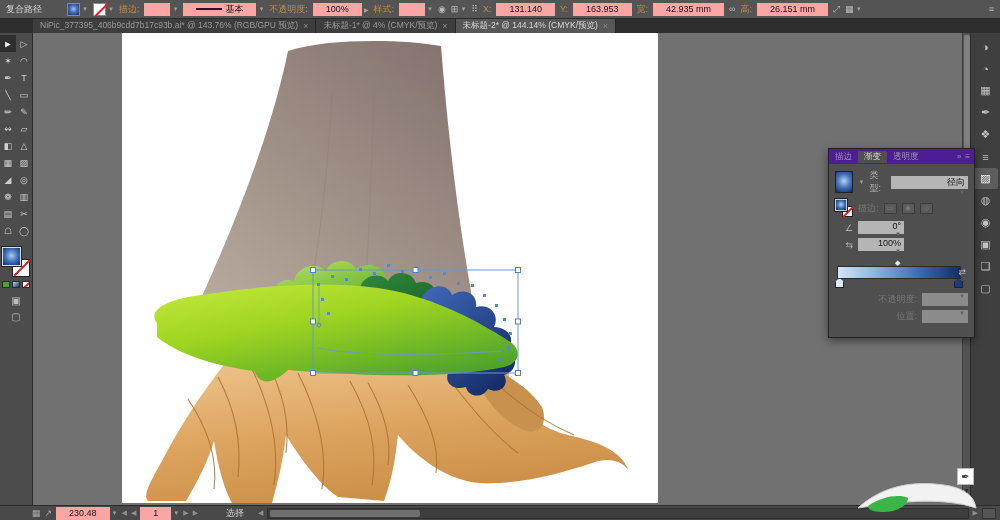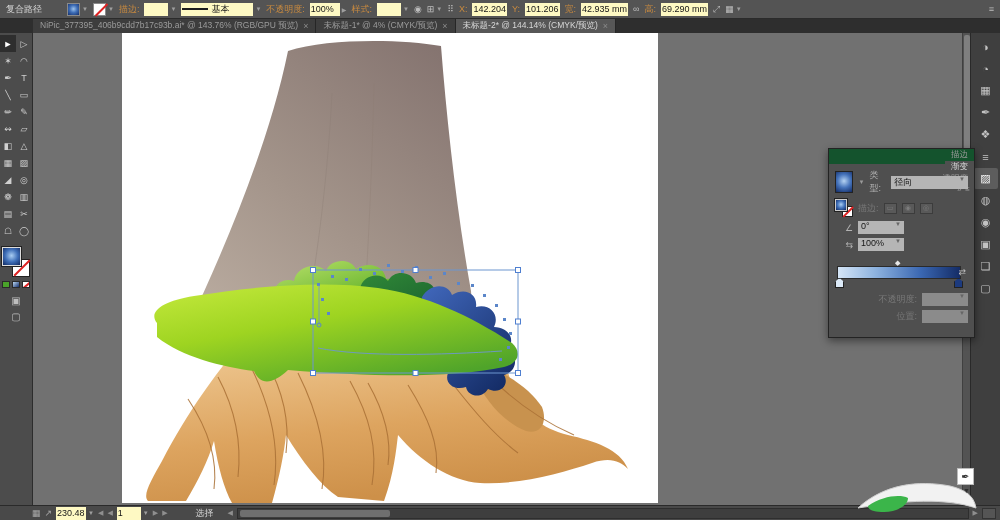--- a/index.html
+++ b/index.html
@@ -3,21 +3,21 @@
 <meta charset="utf-8">
 <style>
   * { box-sizing: border-box; margin: 0; padding: 0; }
   html,body { width:1000px; height:520px; overflow:hidden; }
   body { font-family:"Liberation Sans", sans-serif; background:#3a3a3a; position:relative; font-size:9px; color:#c9c9c9; }
 
   
   .control-bar{position:absolute;top:0;left:0;width:1000px;height:19px;background:#545454;border-bottom:1px solid #2b2b2b;display:flex;align-items:center;gap:5px;padding:0 6px;white-space:nowrap;}
   .ctx-label{color:#d4d4d4;margin-right:20px;}
   .lnk{color:#c98a3f;}
-  .fld{background:#fef9c3;color:#161616;height:13px;display:inline-flex;align-items:center;padding:0 1px;min-width:30px;}
+  .fld{background:#fca5a5;color:#161616;height:13px;display:inline-flex;align-items:center;padding:0 13px;min-width:30px;}
   .fld.small{min-width:24px;}
   .dd{display:inline-flex;align-items:center;gap:2px;}
   .dd .arr{color:#9f9f9f;font-size:6px;}
   .sw{width:13px;height:13px;border:1px solid #8a8a8a;display:inline-block;position:relative;}
   .sw.fill{background:radial-gradient(circle at 50% 45%, #9fc4ec 0%, #3f6fb8 45%, #15306c 100%);}
   .sw.stroke{background:#fff;}
   .sw.stroke::after{content:"";position:absolute;left:-1px;top:5px;width:17px;height:2px;background:#d22;transform:rotate(-45deg);}
   .mini-ico{color:#bdbdbd;font-size:9px;}
   .profile-line{display:inline-block;width:26px;height:2px;background:#1d1d1d;margin-right:3px;}
   .spacer{flex:1;}
@@ -54,30 +54,30 @@
   .vscroll{position:absolute;right:0;top:0;width:8px;height:472px;background:#535353;border-left:1px solid #404040;}
   .vscroll .thumb{position:absolute;left:1px;top:2px;width:6px;height:118px;background:#7f7f7f;border-radius:2px;}
 
   
   .dock{position:absolute;right:0;top:0;width:30px;height:472px;background:#3f3f3f;border-left:1px solid #292929;display:flex;flex-direction:column;align-items:center;padding-top:3px;gap:1px;}
   .dock .dicon{width:24px;height:21px;display:flex;align-items:center;justify-content:center;color:#c3c3c3;font-size:11px;border-radius:2px;}
   .dock .dicon.active{background:#5d5d5d;color:#fff;}
 
   
   .panel{position:absolute;left:828px;top:115px;width:147px;background:#4f4f4f;border:1px solid #232323;box-shadow:0 3px 8px rgba(0,0,0,.45);z-index:8;}
-  .panel-tabs{height:15px;background:#14532d;display:flex;align-items:flex-end;font-size:8.5px;flex-direction:column;}
+  .panel-tabs{height:15px;background:#4c1d95;display:flex;align-items:center;font-size:8.5px;}
   .ptab{padding:0 6px;display:flex;align-items:center;color:#9a9a9a;}
   .ptab.active{background:#4f4f4f;color:#d9d9d9;}
   .ptabs-right{margin-left:auto;display:flex;align-items:center;gap:4px;padding-right:4px;color:#9a9a9a;font-size:8px;}
   .panel-body{padding:5px 6px 6px;position:relative;}
   .prow{display:flex;align-items:center;gap:5px;margin-bottom:4px;}
   .gthumb{width:22px;height:22px;border:1px solid #222;background:radial-gradient(circle at 50% 45%, #b4d2f2 0%, #4472ba 50%, #122a62 100%);}
   .plabel{color:#b3b3b3;}
   .plabel.dim{color:#787878;}
-  .pfld{background:#b5b5b5;color:#161616;height:13px;display:flex;align-items:flex-start;padding:0 3px;position:relative;}
+  .pfld{background:#b5b5b5;color:#161616;height:13px;display:flex;align-items:flex-end;padding:0 3px;position:relative;flex-direction:column;}
   .pfld .arr{margin-left:auto;color:#666;font-size:6px;}
   .pfld.dim{background:#8b8b8b;color:#8b8b8b;}
   .pfld.type{width:92px;}
   .pfld.num{width:46px;}
   .stroke-btn{width:13px;height:11px;border:1px solid #3c3c3c;background:#595959;color:#7d7d7d;font-size:7px;display:flex;align-items:center;justify-content:center;}
   .proxy{position:relative;width:18px;height:18px;}
   .proxy .pstk{position:absolute;right:0;bottom:0;width:11px;height:11px;background:#fff;border:1px solid #222;}
   .proxy .pstk::after{content:"";position:absolute;left:-2px;top:4px;width:14px;height:1.5px;background:#d22;transform:rotate(-45deg);}
   .proxy .pfil{position:absolute;left:0;top:0;width:12px;height:12px;border:1px solid #ccc;outline:1px solid #222;background:radial-gradient(circle at 50% 45%, #a9cdf2 0%, #3f6fb8 50%, #122a62 100%);}
   .gbar-wrap{position:relative;margin:8px 2px 10px 2px;height:24px;}
@@ -135,28 +135,28 @@
       <span class="fld small"></span>
       <span class="arr">▼</span>
     </span>
   <span class="mini-ico">◉</span>
   <span class="dd">
       <span class="mini-ico">⊞</span>
       <span class="arr">▼</span>
     </span>
   <span class="mini-ico">⠿</span>
   <span class="lnk">X:</span>
-  <span class="fld">142.204</span>
+  <span class="fld">131.140</span>
   <span class="lnk">Y:</span>
-  <span class="fld">101.206</span>
+  <span class="fld">163.953</span>
   <span class="lnk">宽:</span>
   <span class="fld">42.935 mm</span>
   <span class="mini-ico">∞</span>
   <span class="lnk">高:</span>
-  <span class="fld">69.290 mm</span>
+  <span class="fld">26.151 mm</span>
   <span class="mini-ico">⤢</span>
   <span class="dd">
       <span class="mini-ico">▦</span>
       <span class="arr">▼</span>
     </span>
   <span class="spacer"></span>
   <span class="mini-ico">≡</span>
 </div>
 
 <div class="tab-bar">

